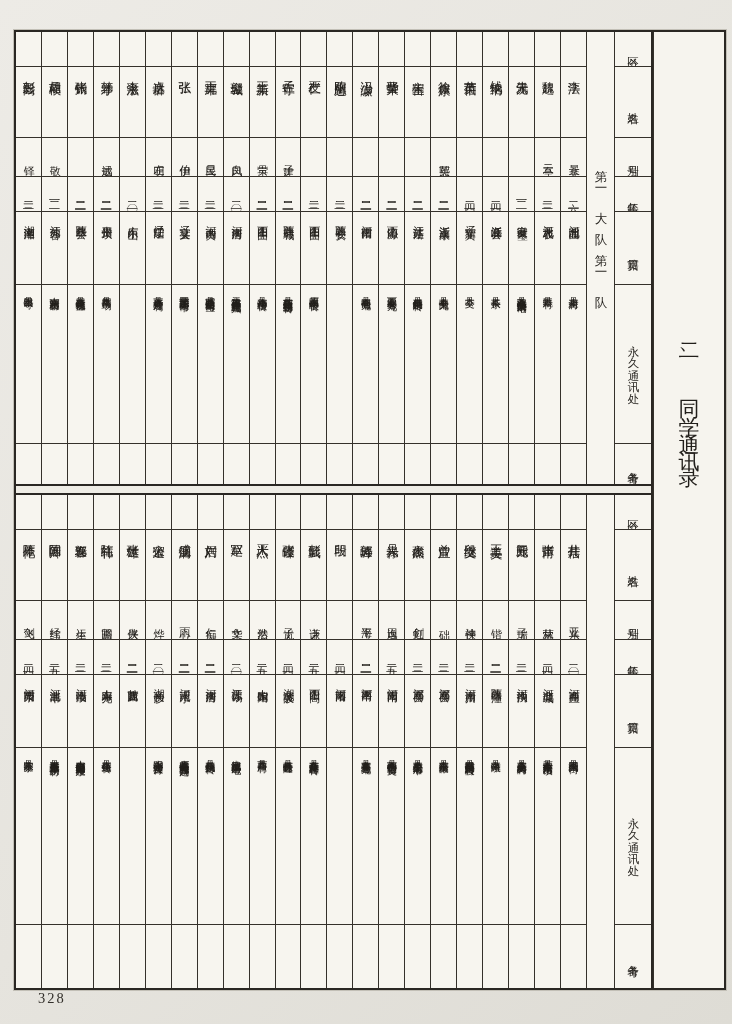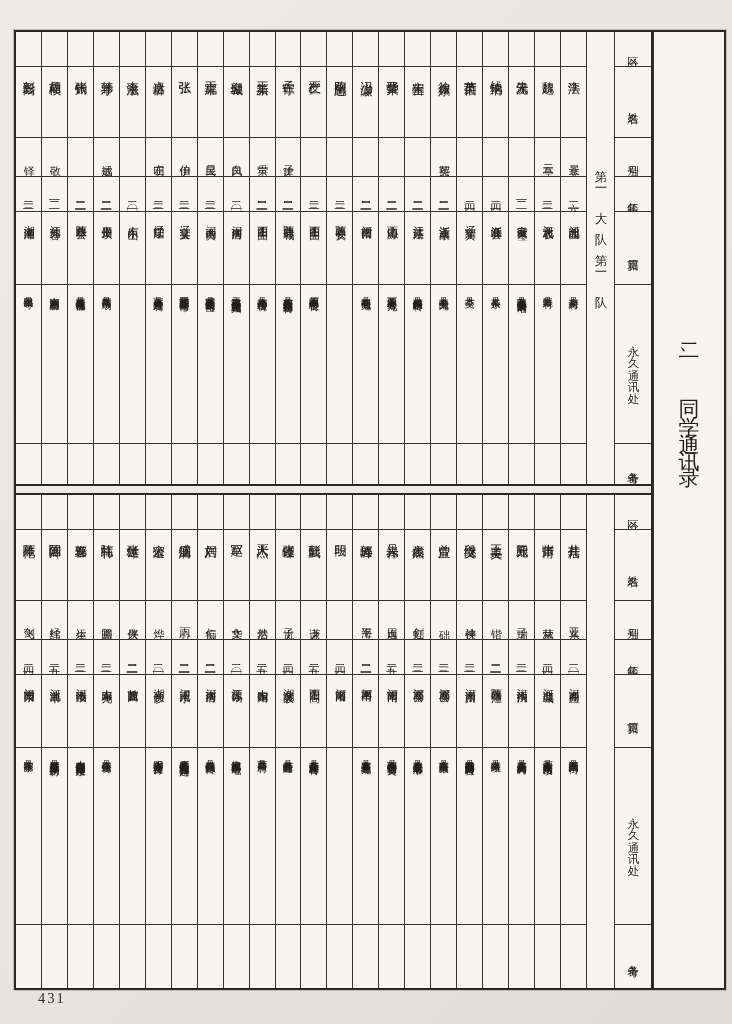--- a/index.html
+++ b/index.html
@@ -946,14 +946,14 @@
             <div class="cell b-notes">
               <span class="vtext">备考</span>
             </div>
           </div>
         </section>
     </div>
     <aside class="strip">
       <span class="vtext strip-title">二、同学通讯录</span>
     </aside>
   </div>
-  <div class="page-number">431</div>
+  <div class="page-number">328</div>
 </div>
 
 </body></html>

